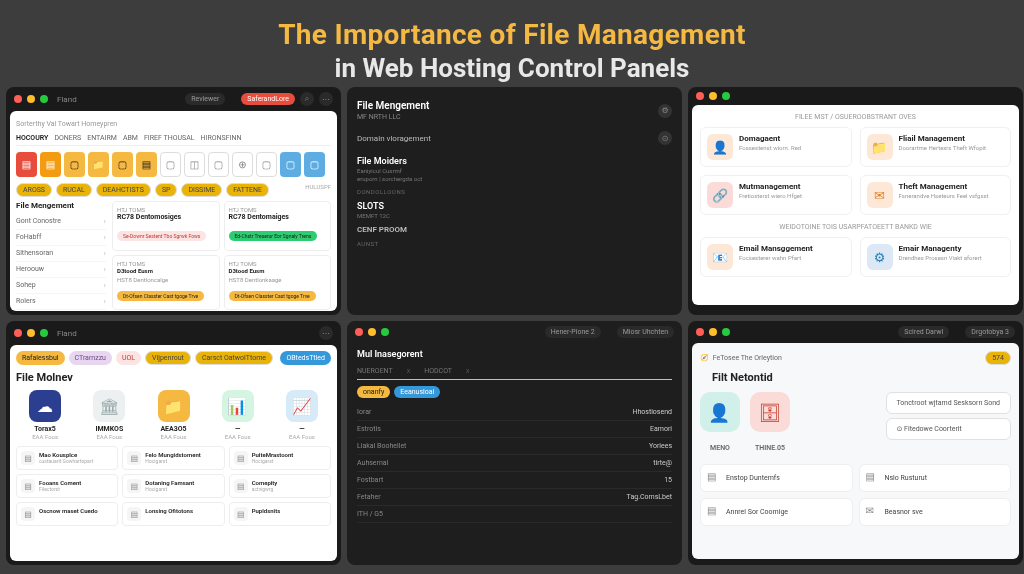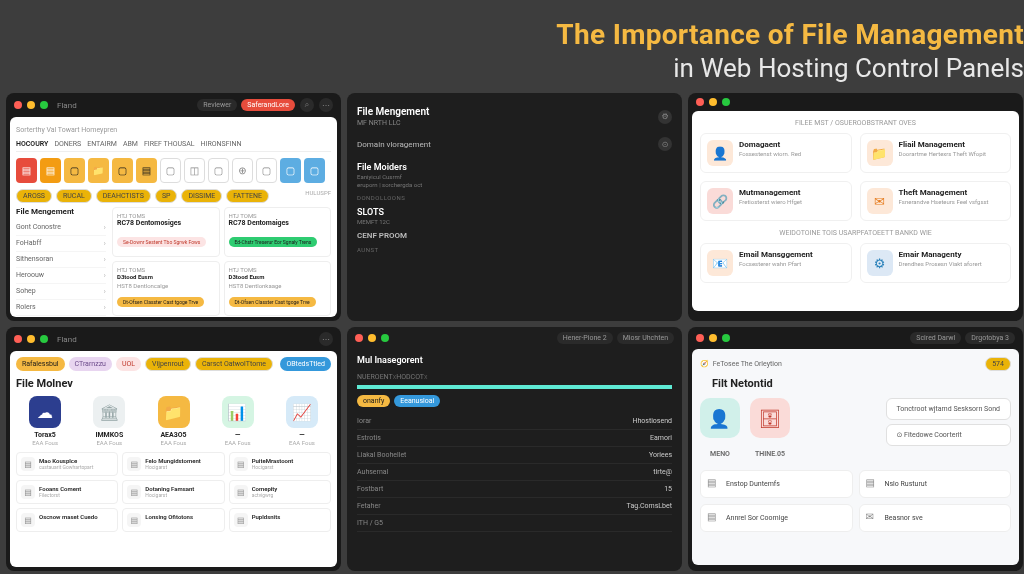--- a/index.html
+++ b/index.html
@@ -1,26 +1,26 @@
 <!DOCTYPE html>
 <html><head>
 <meta charset="utf-8">
 <style>
 *{margin:0;padding:0;box-sizing:border-box;font-family:-apple-system,BlinkMacSystemFont,'Segoe UI',Roboto,sans-serif}
 body{background:#3d3d3d;width:1024px;height:574px;overflow:hidden}
-.hero{text-align:right;padding:18px 0 10px}
+.hero{text-align:center;padding:18px 0 4px}
 .hero h1{font-size:28px;font-weight:700;color:#f5b942;letter-spacing:.3px}
-.hero h2{font-size:26px;font-weight:400;color:#e8e8e8;margin-top:2px}
+.hero h2{font-size:26px;font-weight:700;color:#e8e8e8;margin-top:2px}
 .grid{display:grid;grid-template-columns:335px 335px 335px;gap:6px;padding:0 6px}
 .panel{background:#1a1a1a;border-radius:8px;overflow:hidden;position:relative}
 .winbar{display:flex;align-items:center;padding:5px 8px;gap:5px}
 .dot{width:8px;height:8px;border-radius:50%}
 .dot.r{background:#ff5f56}.dot.y{background:#ffbd2e}.dot.g{background:#27c93f}
 .wintitle{color:#888;font-size:8px;margin-left:4px}
-.winr{margin-left:auto;display:flex;gap:4px}
+.winr{margin-left:auto;display:flex;gap:16px}
 .pill{font-size:7px;padding:2px 6px;border-radius:8px;display:inline-flex;align-items:center;gap:3px}
 .pill.dk{background:#2a2a2a;color:#999}
 .pill.rd{background:#e74c3c;color:#fff}
 .pill.bl{background:#3498db;color:#fff}
 .pill.gn{background:#2ecc71;color:#1a1a1a}
 .pill.yl{background:#f5b942;color:#1a1a1a}
 .pill.wt{background:#eab308;color:#444;border:1px solid #ddd}
 .pill.pp{background:#e8d5f0;color:#6b4a8a}
 .pill.pk{background:#fce4e4;color:#c0392b}
 .circ{width:14px;height:14px;border-radius:50%;background:#2a2a2a;display:flex;align-items:center;justify-content:center;color:#888;font-size:8px}
@@ -88,21 +88,21 @@
 .p4 .smgrid{display:grid;grid-template-columns:1fr 1fr 1fr;gap:4px}
 .p4 .smcard{border:1px solid #eee;border-radius:4px;padding:4px;display:flex;gap:4px;align-items:flex-start}
 .p4 .smicon{width:14px;height:14px;border-radius:4px;background:#f5f5f5;color:#888;font-size:8px;display:flex;align-items:center;justify-content:center;flex-shrink:0}
 .p4 .smcard h6{font-size:6px;font-weight:600;color:#222}
 .p4 .smcard p{font-size:5px;color:#aaa}
 
 
 .p5{background:#1e1e1e}
 .p5 .body{padding:6px 10px;height:222px;color:#ccc}
 .p5 h4{font-size:9px;color:#fff;font-weight:600;margin-bottom:4px}
-.p5 .tabs{display:flex;font-size:7px;color:#777;border-bottom:4px solid #5eead4;padding:4px 0}
+.p5 .tabs{display:flex;gap:14px;font-size:7px;color:#777;border-bottom:1px solid #5eead4;padding:4px 0}
 .p5 .tabs span.x{color:#555}
 .p5 .btnrow{display:flex;gap:4px;margin:6px 0}
 .p5 .kv{display:flex;justify-content:space-between;font-size:7px;padding:4px 0;border-bottom:1px solid #2a2a2a}
 .p5 .kv .k{color:#888}
 .p5 .kv .v{color:#ccc}
 
 
 .p6 .body{background:#f7f8fa;border-radius:6px;margin:0 4px 4px;padding:8px;height:216px}
 .p6 .topbar{display:flex;justify-content:space-between;align-items:center;margin-bottom:6px}
 .p6 .topbar .l{display:flex;align-items:center;gap:4px;font-size:7px;color:#666}

